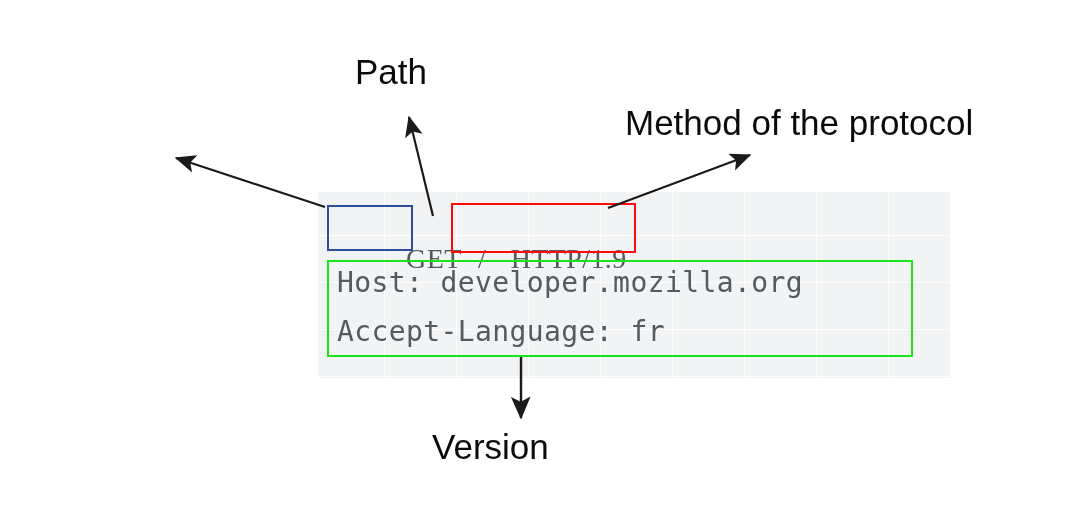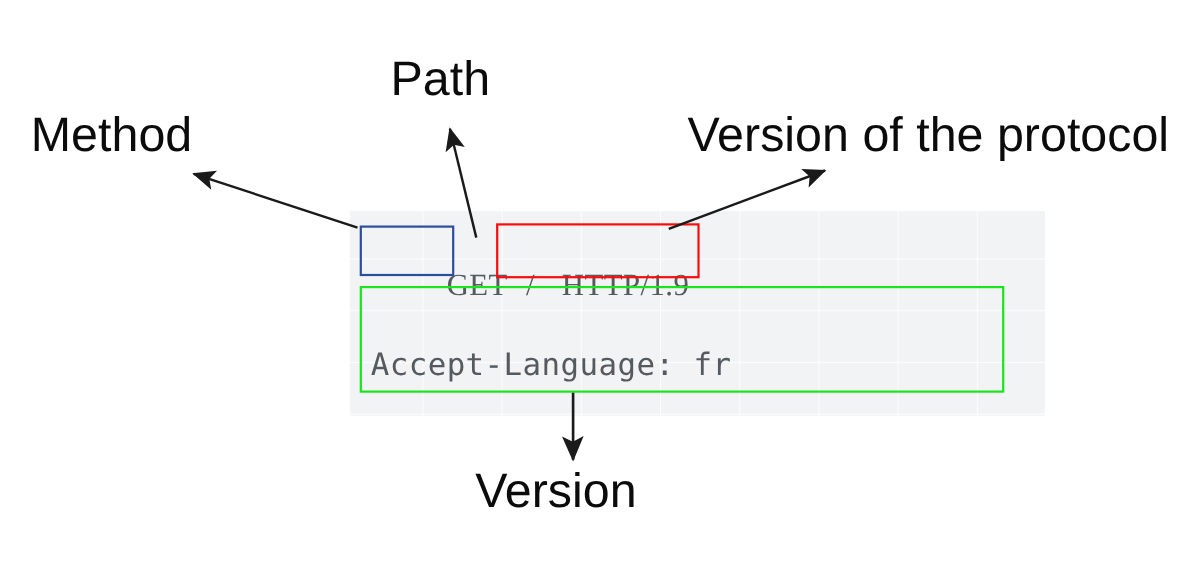--- a/index.html
+++ b/index.html
@@ -10,21 +10,21 @@
     overflow:hidden;
     position:relative;
   }
   #stage{position:absolute;left:0;top:0;width:1089px;height:517px;}
 
   
   .label{
     position:absolute;
     color:#0b0b0b;
     font-family:"Liberation Sans", sans-serif;
-    font-size:44px;
+    font-size:35px;
     line-height:40px;
     white-space:nowrap;
     font-weight:400;
     letter-spacing:0px;
   }
   #label-method{left:28px;top:103px;}
   #label-path{left:355px;top:52px;}
   #label-version{left:625px;top:103px;}
   #label-headers{left:432px;top:427px;}
 
@@ -75,20 +75,21 @@
 <div id="stage">
 
   <div id="code-block">
     <div id="code-grid"></div>
   </div>
 
   <div class="code-line" id="req-line" style="left:337px;">
     <span class="tok">GET</span><span class="tok"> </span><span class="tok" style="padding:0 9px;">/</span><span class="tok"> </span><span class="tok" style="padding-left:8px;">HTTP/1.9</span>
   </div>
 
+  <div class="code-line" id="hdr-line-1" style="left:337px;">Host: developer.mozilla.org</div>
   <div class="code-line" id="hdr-line-2" style="left:337px;">Accept-Language: fr</div>
 
   <div class="hl-box" id="box-method"></div>
   <div class="hl-box" id="box-version"></div>
   <div class="hl-box" id="box-headers"></div>
 
   <svg id="arrows" viewBox="0 0 1089 517">
     <defs>
       <marker id="ah" markerWidth="11" markerHeight="11" refX="9.4" refY="4.2" orient="auto" markerUnits="strokeWidth">
         <path d="M0.4,0.2 L10,4.2 L0.6,8.4 L2.6,4.3 Z" fill="#1a1a1a"></path>
@@ -105,18 +106,17 @@
 
     <g>
       <line x1="608" y1="208" x2="750" y2="155" stroke="#1a1a1a" stroke-width="2.2" marker-end="url(#ah)"></line>
     </g>
 
     <g>
       <line x1="521" y1="357" x2="521" y2="418" stroke="#1a1a1a" stroke-width="2.4" marker-end="url(#ah)"></line>
     </g>
   </svg>
 
-  <div class="label" id="label-method">Method</div>
   <div class="label" id="label-path">Path</div>
-  <div class="label" id="label-version">Version of the protocol</div>
+  <div class="label" id="label-version">Method of the protocol</div>
   <div class="label" id="label-headers">Version</div>
 
 </div>
 
 </body></html>

